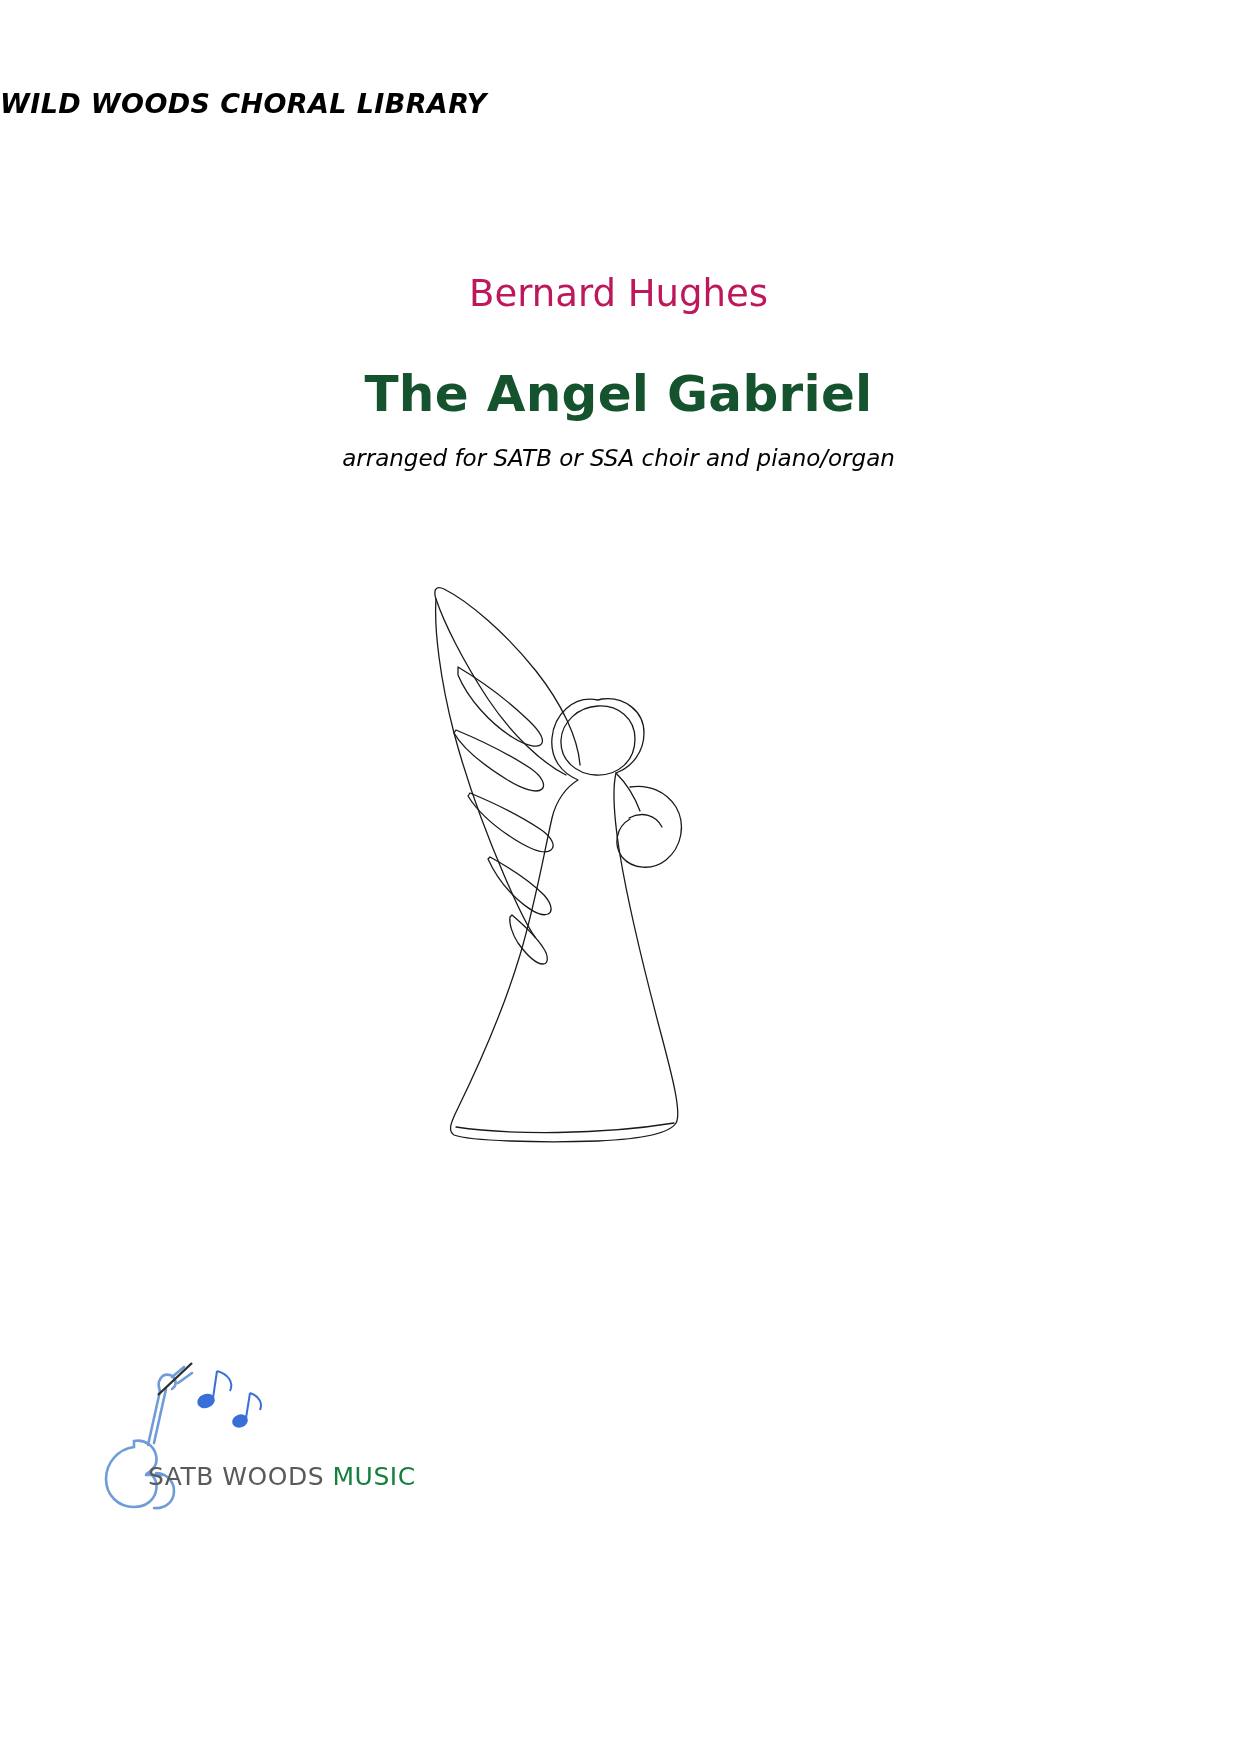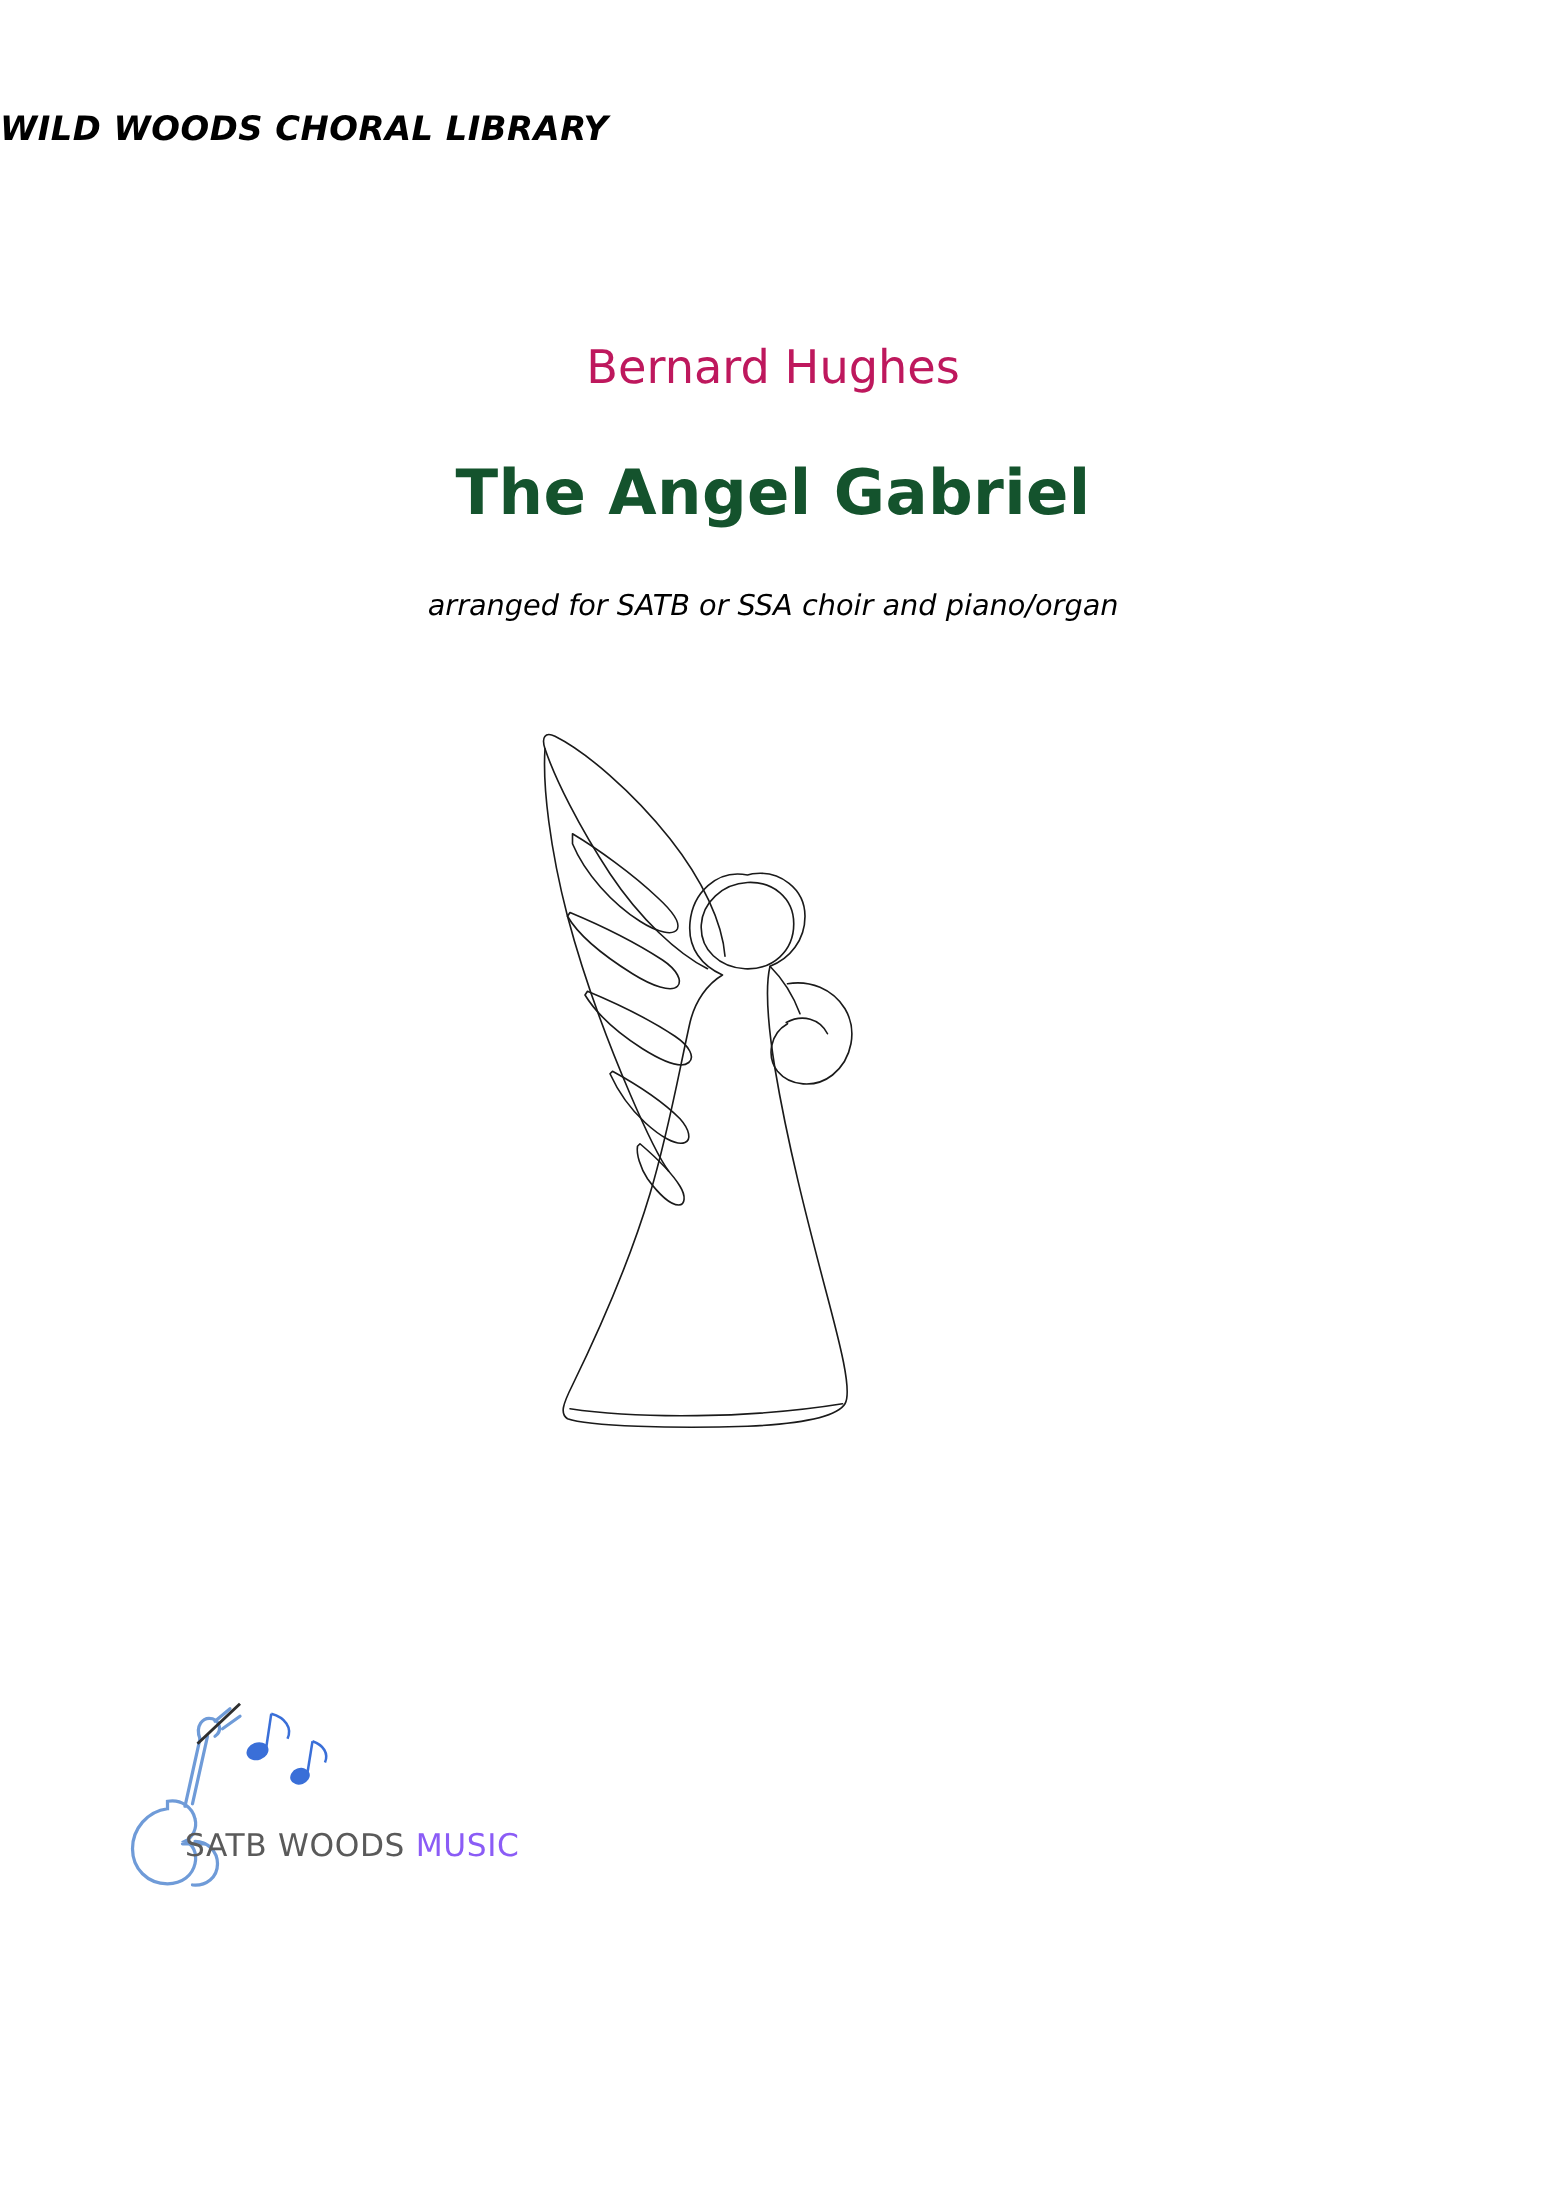--- a/index.html
+++ b/index.html
@@ -64,21 +64,20 @@
   .subtitle {
     position: absolute;
     top: 445px;
     left: 0;
     width: 100%;
     text-align: center;
     font-family: "DejaVu Sans", sans-serif;
     font-style: italic;
     font-size: 23px;
     color: #000;
-    margin-top: 27px;
   }
 
   .cover-art {
     position: absolute;
     top: 575px;
     left: 330px;
     width: 430px;
     height: 590px;
   }
   .cover-art svg {
@@ -105,21 +104,21 @@
     top: 1462px;
     font-family: "DejaVu Sans", sans-serif;
     font-size: 25px;
     letter-spacing: 0.5px;
     white-space: nowrap;
   }
   .logo-text .wood {
     color: #5a5a5a;
   }
   .logo-text .music {
-    color: #8b5cf6;
+    color: #15803d;
   }
 </style>
 </head>
 <body>
 
 <div class="page">
 
   <div class="series-header">WILD WOODS CHORAL LIBRARY</div>
 
   <div class="composer">Bernard Hughes</div>

